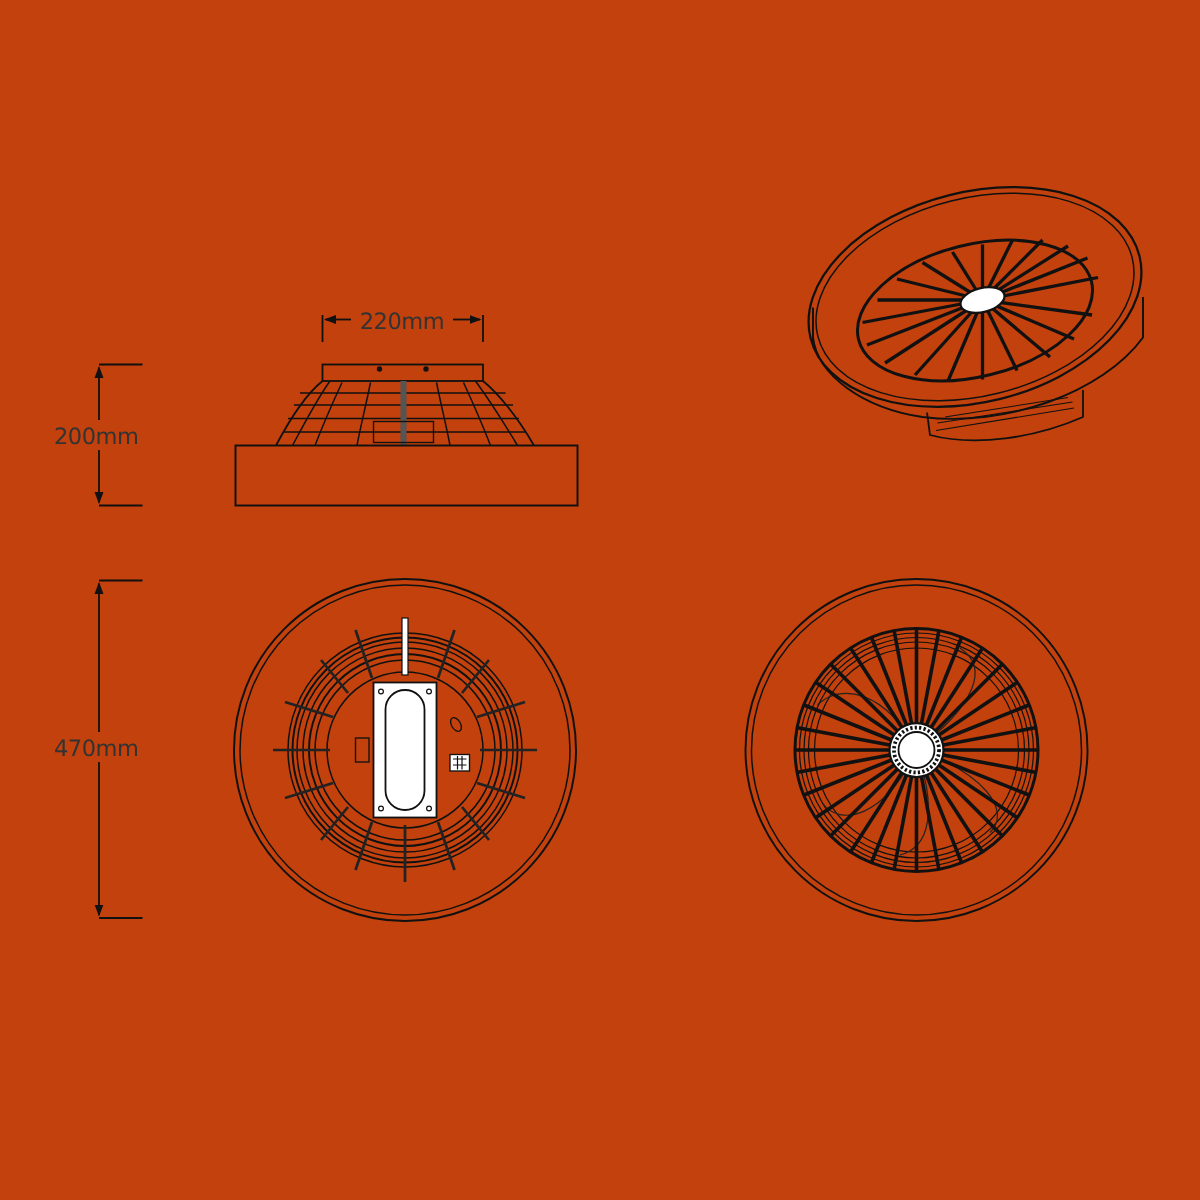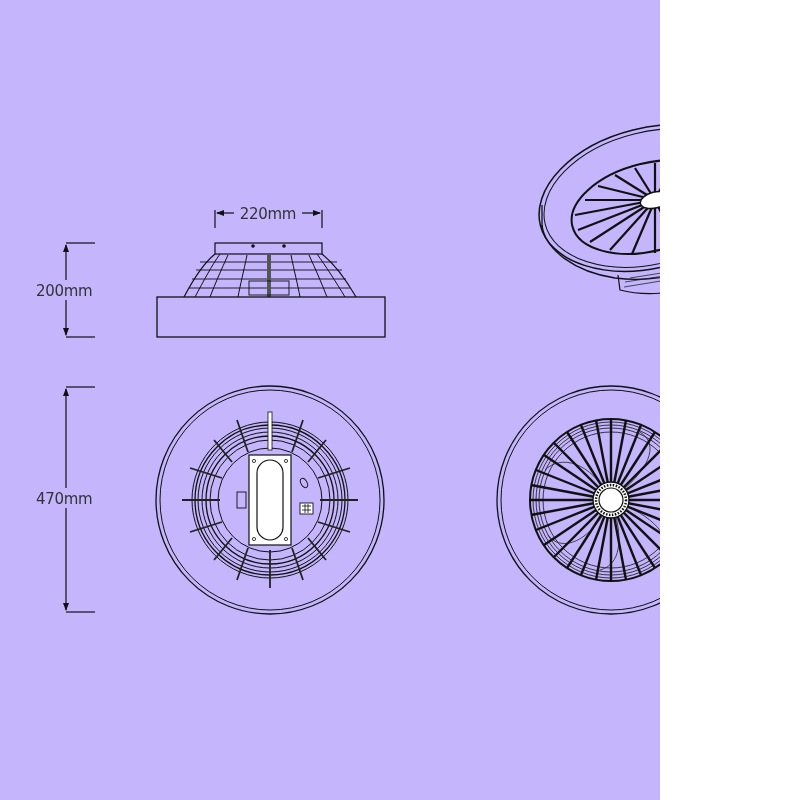--- a/index.html
+++ b/index.html
@@ -1,16 +1,16 @@
 <!DOCTYPE html>
 <html><head>
 <meta charset="utf-8">
 <style>
   html, body { margin: 0; padding: 0; background: #ffffff; }
-  .canvas { position: relative; width: 660px; height: 800px; background: #c4b5fd; overflow: hidden; text-decoration: underline; }
+  .canvas { position: relative; width: 800px; height: 800px; background: #c2410c; overflow: hidden; text-decoration: underline; }
   svg { position: absolute; left: 0; top: 0; }
   .dim-text { font-family: "DejaVu Sans", sans-serif; font-size: 15px; fill: #333; letter-spacing: -0.3px; }
   .ln { stroke: #111; fill: none; }
 </style>
 </head>
 <body>
 
 <div class="canvas">
 <svg width="800" height="800" viewBox="0 0 800 800" xmlns="http://www.w3.org/2000/svg">
   <defs>

